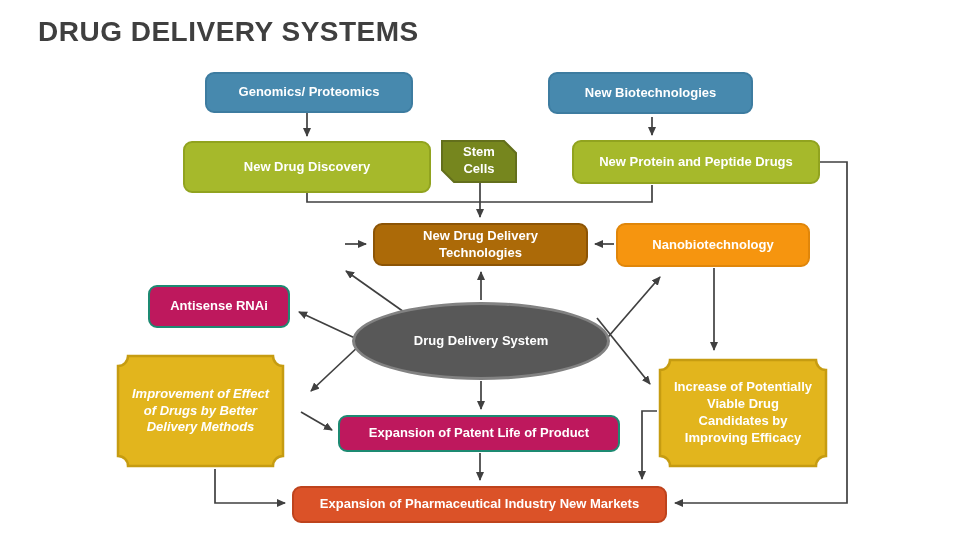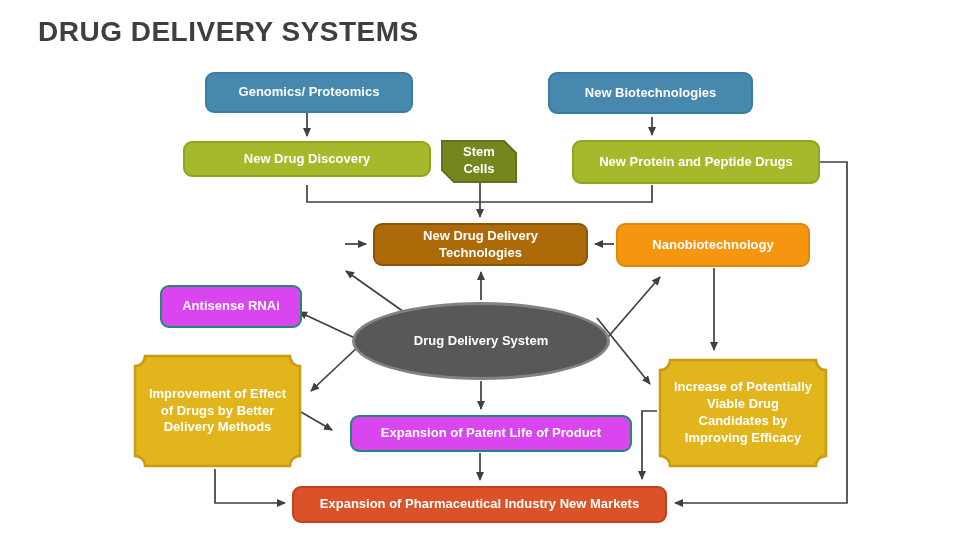--- a/index.html
+++ b/index.html
@@ -16,41 +16,41 @@
   .node{
     position:absolute;z-index:2;display:flex;align-items:center;justify-content:center;
     text-align:center;color:#ffffff;font-weight:bold;font-size:13px;line-height:1.3;
     box-sizing:border-box;border-radius:9px;border:2px solid transparent;
   }
   .node span{position:relative;z-index:2;padding:2px 6px;}
   .blue   {background:#4789ae;border-color:#3d7ca0;}
   .green  {background:#a6b92b;border-color:#91a31f;}
   .orange {background:#f6950f;border-color:#e0860a;}
   .brown  {background:#ac6a08;border-color:#8c5405;}
-  .teal   {background:#d946ef;border-color:#1d8a72;margin-left:12px;}
+  .teal   {background:#be185d;border-color:#1d8a72;}
   .red    {background:#db5228;border-color:#be431d;}
   .shaped {background:transparent;border:none;border-radius:0;}
   .shaped > svg.shape{position:absolute;left:0;top:0;z-index:1;}
   .ellipse{
     background:#585858;border:3px solid #828282;border-radius:50%;
     font-size:13px;
   }
   .prewrap span{white-space:pre-line;}
   
   #n-genomics {left:205px;top:72px; width:208px;height:41px;}
   #n-biotech  {left:548px;top:72px; width:205px;height:42px;}
-  #n-ndd      {left:183px;top:141px;width:248px;height:36px;justify-content:center;}
+  #n-ndd      {left:183px;top:141px;width:248px;height:52px;justify-content:center;}
   #n-stem     {left:441px;top:140px;width:76px; height:41px;line-height:1.25;}
   #n-protein  {left:528px;top:140px;width:248px;height:44px;margin-left:44px;}
   #n-gene     {left:150px;top:223px;width:193px;height:43px;}
   #n-nddt     {left:373px;top:223px;width:215px;height:43px;}
   #n-nano     {left:616px;top:223px;width:194px;height:44px;}
   #n-antisense{left:148px;top:285px;width:142px;height:43px;}
   #n-dds      {left:352px;top:302px;width:258px;height:78px;}
-  #n-improve  {left:133px;top:354px;width:169px;height:114px;}
+  #n-improve  {left:116px;top:354px;width:169px;height:114px;font-style:italic;}
   #n-increase {left:658px;top:358px;width:170px;height:110px;}
   #n-patent   {left:338px;top:415px;width:282px;height:37px;}
   #n-markets  {left:292px;top:486px;width:375px;height:37px;border-radius:9px;}
 </style>
 </head>
 <body>
 
 <div class="canvas">
 
   <div class="title">DRUG DELIVERY SYSTEMS</div>

